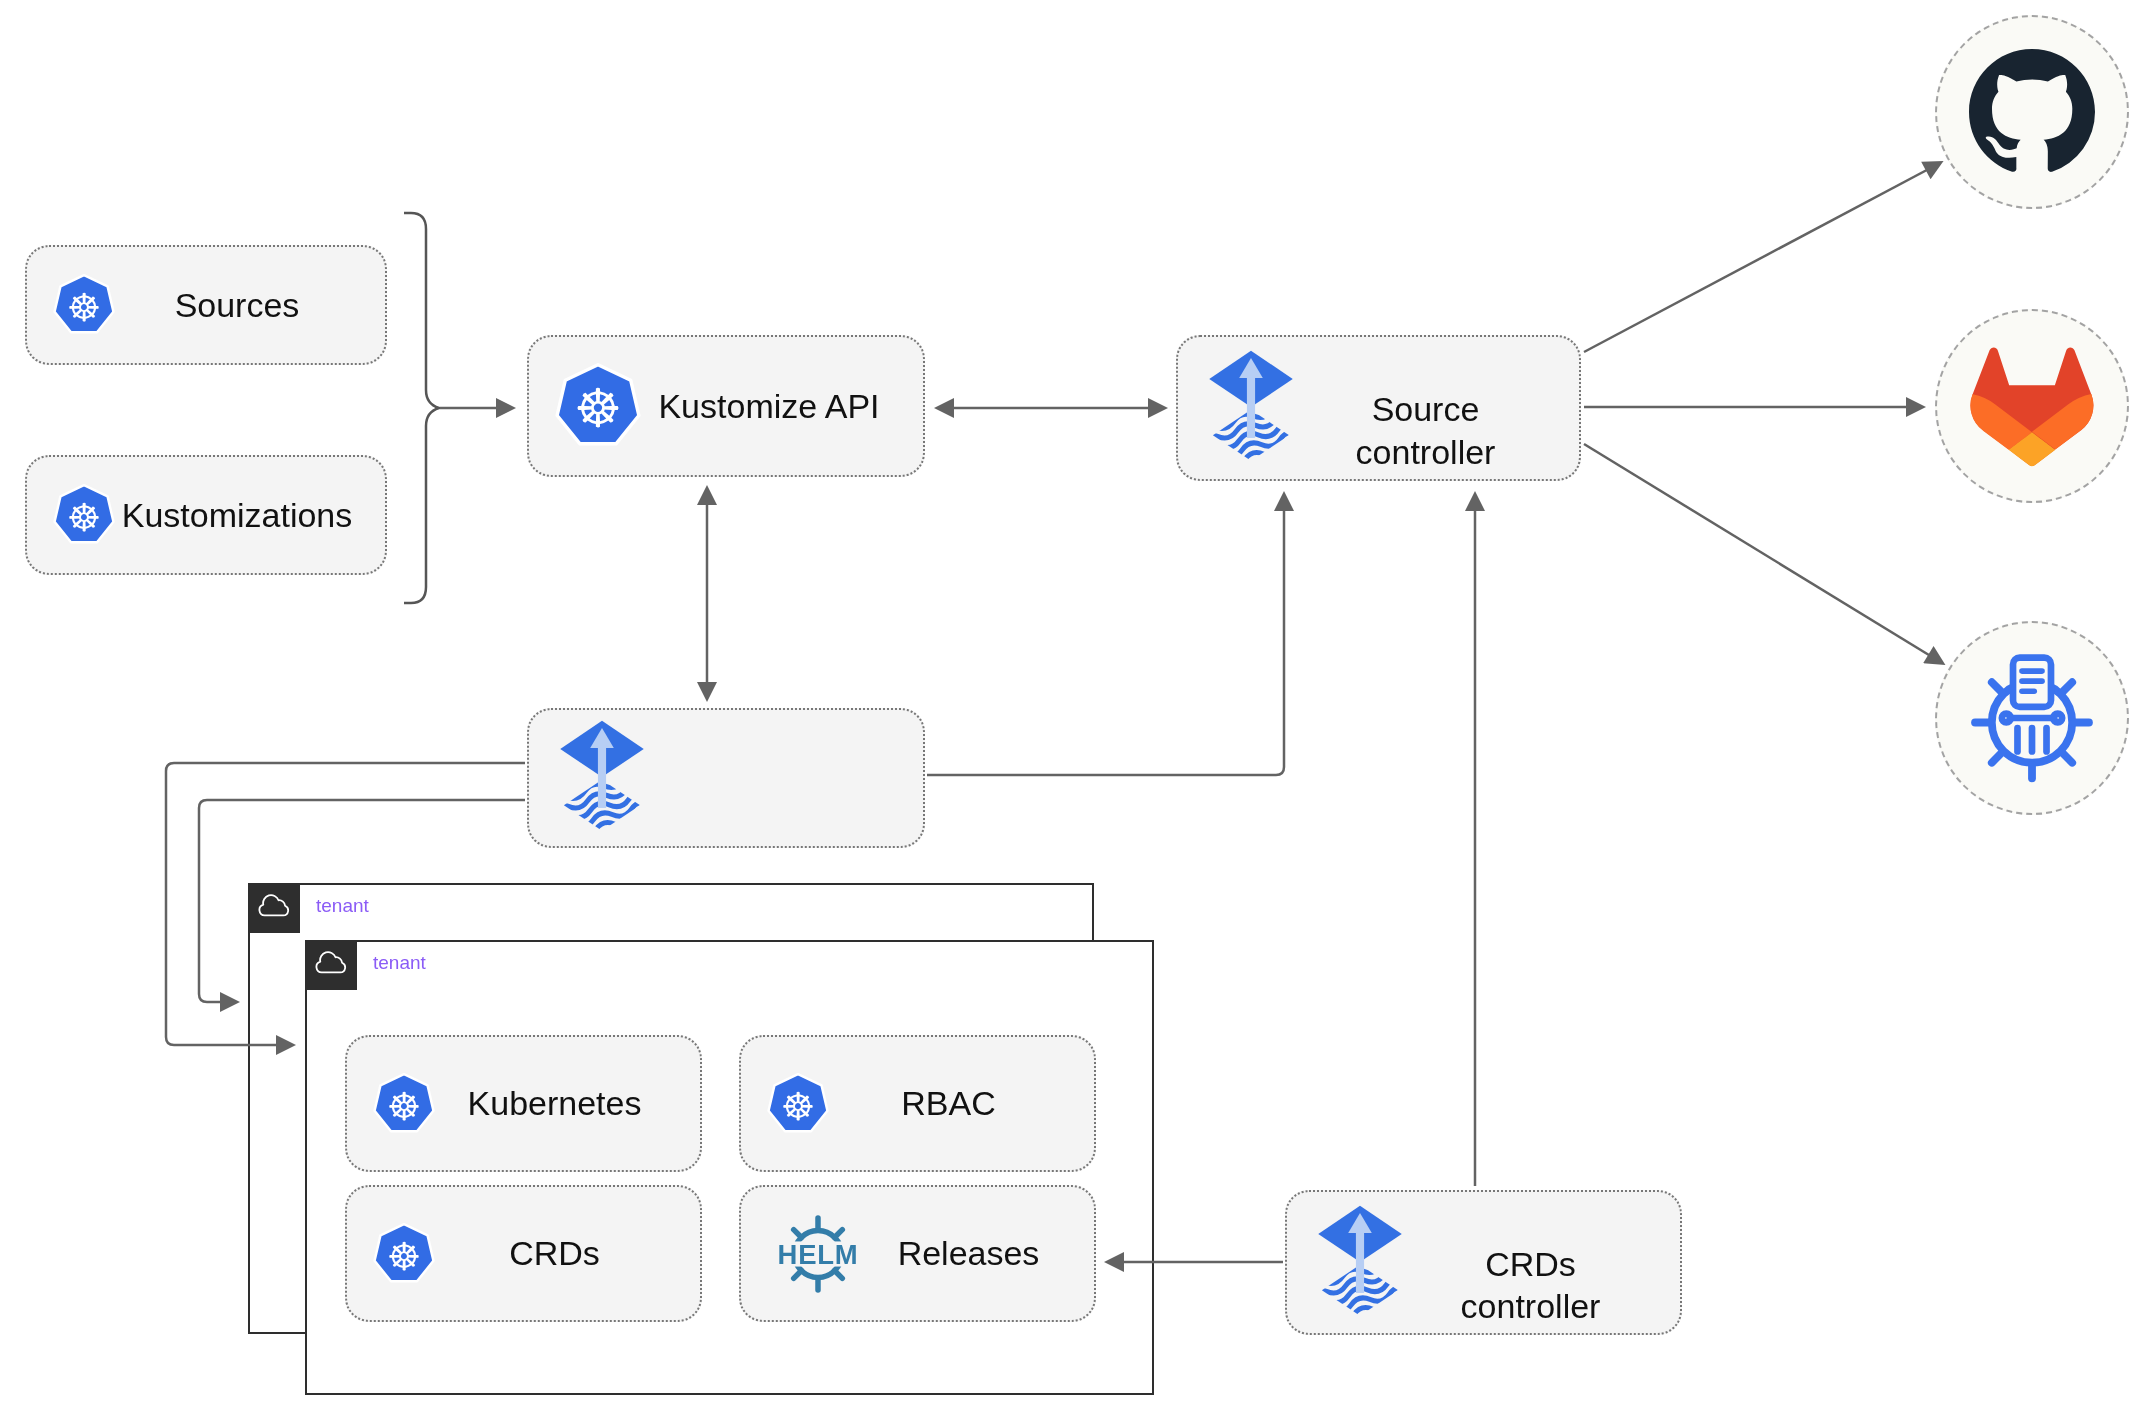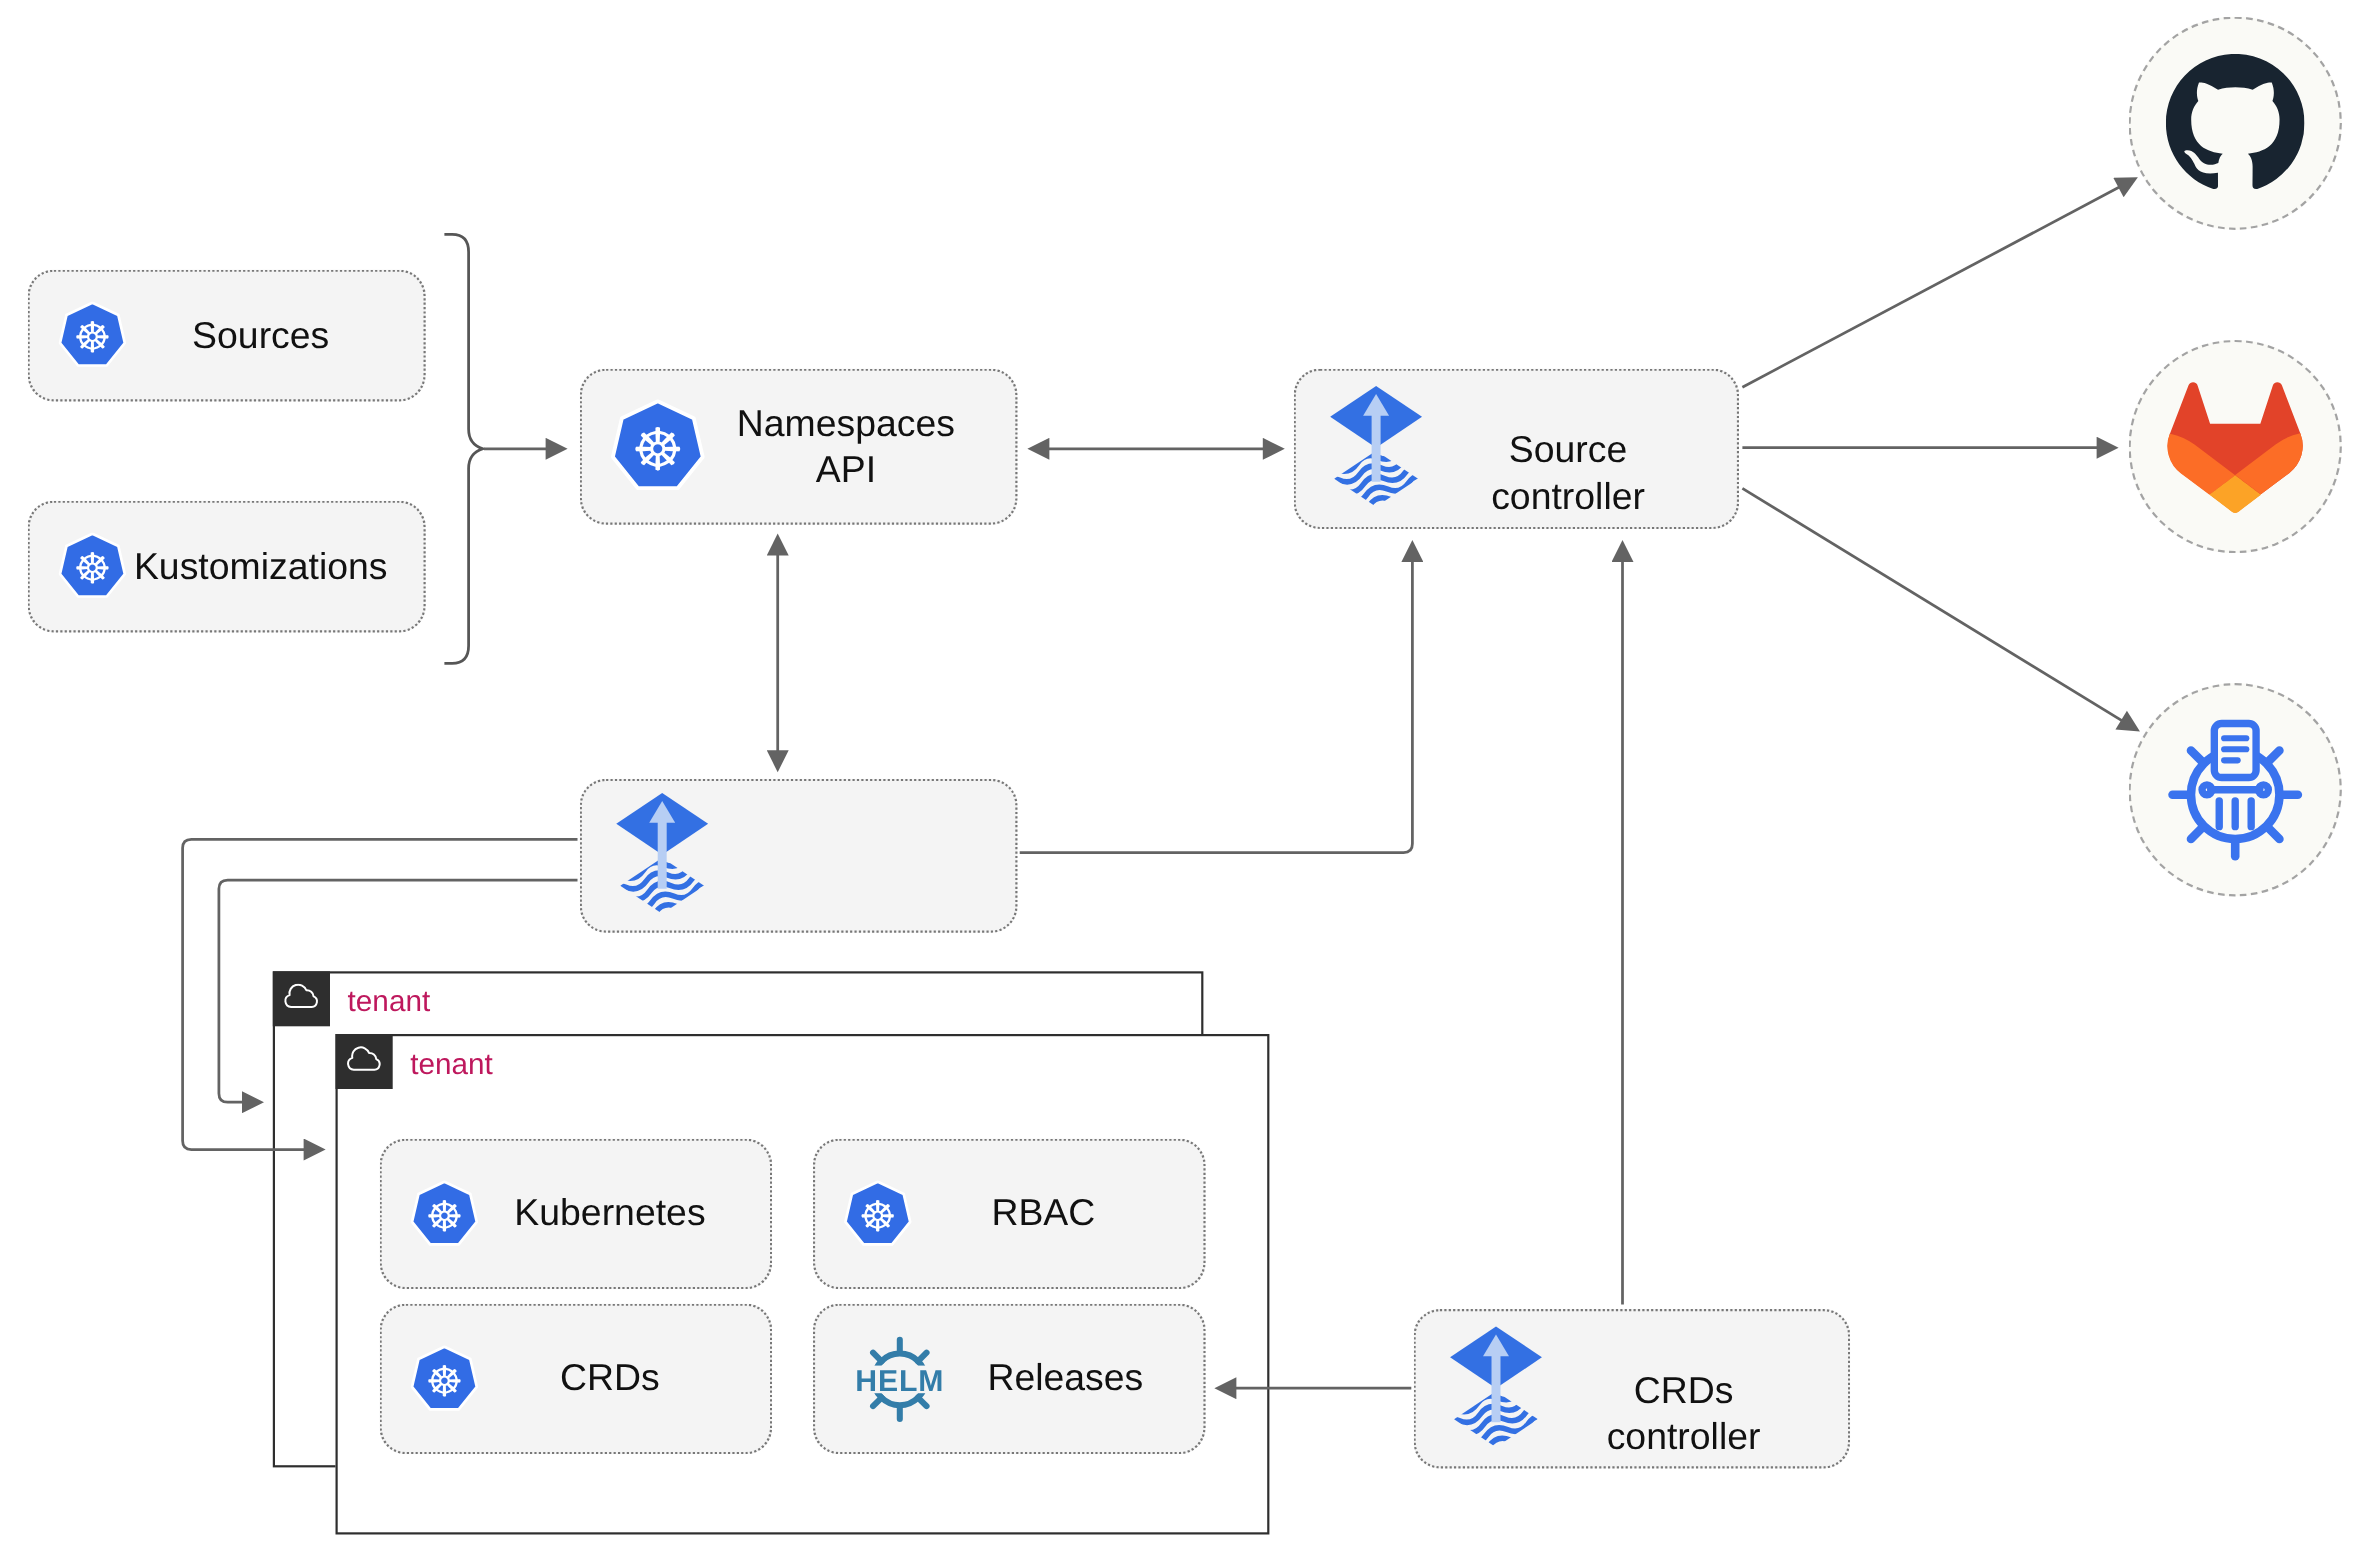--- a/index.html
+++ b/index.html
@@ -33,21 +33,21 @@
   
   .tenant{
     position:absolute;box-sizing:border-box;background:#ffffff;
     border:2.5px solid var(--tenant_border);
   }
   .tenant-tab{
     position:absolute;left:-2.5px;top:-2.5px;width:52px;height:50px;
     background:var(--tab_bg);display:flex;align-items:center;justify-content:center;
   }
   .tenant-label{
-    position:absolute;left:66px;top:10px;font-size:27px;color:#be185d;
+    position:absolute;left:66px;top:10px;font-size:19px;color:#8b5cf6;
   }
 
   
   .ext{
     position:absolute;width:194px;height:194px;border-radius:50%;box-sizing:border-box;
     background:var(--circle_fill);border:2.5px dashed var(--circle_border);
     display:flex;align-items:center;justify-content:center;
   }
 
   .connectors{position:absolute;left:0;top:0;z-index:10;pointer-events:none;}
@@ -184,21 +184,21 @@
   </div>
 
   <div class="node" style="left:527px;top:335px;width:398px;height:142px">
     <span class="icon ic-k8s-lg">
         <svg viewBox="0 0 100 100">
     <polygon points="50,2 88,20 97.5,61 71,94 29,94 2.5,61 12,20" style="fill:var(--k8s_blue);stroke:#fff;stroke-width:4;stroke-linejoin:round"></polygon>
     <text x="50" y="54" text-anchor="middle" dominant-baseline="central" style="fill:#fff;font-family:'DejaVu Sans',sans-serif;font-size:62px">☸</text>
   </svg>
       </span>
     <span class="label">
-        <span class="lbl-inner">Namespaces API</span>
+        <span class="lbl-inner">Kustomize API</span>
       </span>
   </div>
 
   <div class="node" style="left:1176px;top:335px;width:405px;height:146px">
     <span class="icon ic-flux">
         <svg viewBox="0 0 100 130">
     <defs>
             <clipPath id="fxc">
               <polygon points="50,67 92,95 50,123 8,95"></polygon>
             </clipPath>

